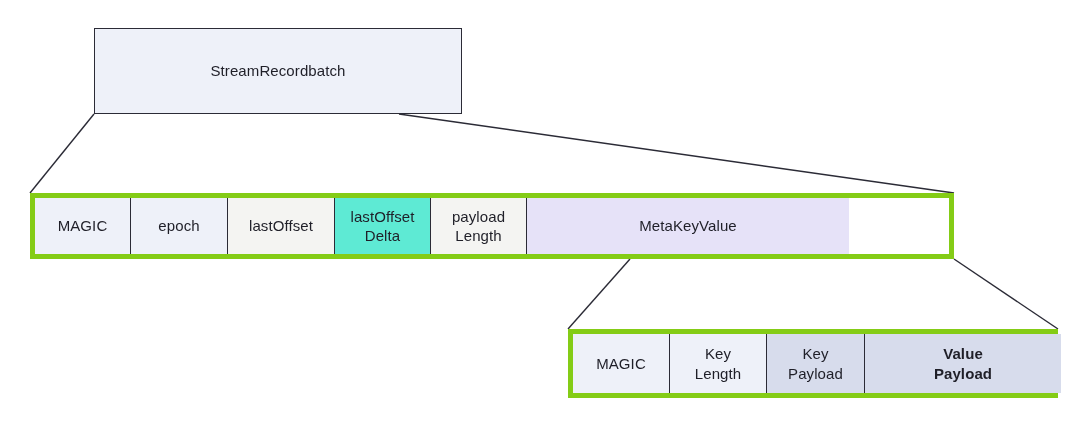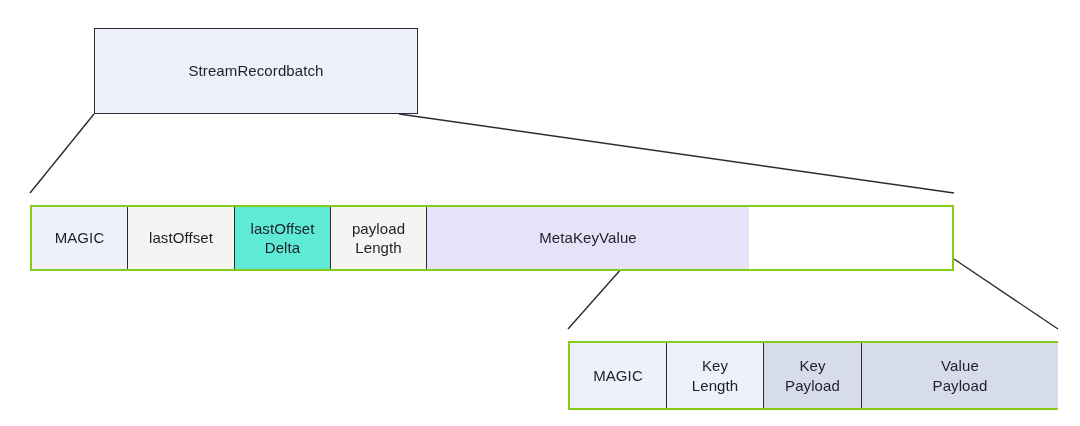--- a/index.html
+++ b/index.html
@@ -40,42 +40,41 @@
     font-size: 15px;
     line-height: 1.28;
     letter-spacing: 0.1px;
     white-space: pre-line;
     background: #eef1f9;
   }
   .row {
     position: absolute;
     box-sizing: border-box;
     display: flex;
-    border: 2px solid #84cc16;
-    margin-top: 12px;
+    border: 5px solid #84cc16;
   }
   .cell {
     box-sizing: border-box;
     display: flex;
     align-items: center;
     justify-content: center;
     text-align: center;
     color: #1f1f28;
     font-size: 15px;
     line-height: 1.28;
     letter-spacing: 0.1px;
     white-space: pre-line;
     border-right: 1px solid #2b2b36;
     background: #eef1f9;
   }
   .cell:last-child { border-right: none; }
 
   
   #stream-record-batch-box {
-    left: 94px; top: 28px; width: 324px; height: 86px;
+    left: 94px; top: 28px; width: 368px; height: 86px;
   }
   #record-batch-row {
     left: 30px; top: 193px; width: 924px; height: 66px;
   }
   #meta-key-value-row {
     left: 568px; top: 329px; width: 490px; height: 69px;
   }
 </style>
 </head>
 <body>
@@ -90,31 +89,32 @@
         <line x1="954" y1="259" x2="1058" y2="329"></line>
       </g>
   </svg>
 
   <div class="box" id="stream-record-batch-box">
     <span>StreamRecordbatch</span>
   </div>
 
   <div class="row" id="record-batch-row">
       <div class="cell" style="width: 96px; flex: 0 0 96px; background: rgb(238, 241, 249);"><span>MAGIC</span></div>
+      <div class="cell" style="width: 97px; flex: 0 0 97px; background: rgb(238, 241, 249);"><span>epoch</span></div>
       <div class="cell" style="width: 107px; flex: 0 0 107px; background: rgb(244, 244, 242);"><span>lastOffset</span></div>
       <div class="cell" style="width: 96px; flex: 0 0 96px; background: #5eead4;"><span>lastOffset
 Delta</span></div>
       <div class="cell" style="width: 96px; flex: 0 0 96px; background: rgb(244, 244, 242);"><span>payload
 Length</span></div>
       <div class="cell" style="width: 322px; flex: 0 0 322px; background: rgb(230, 226, 248);"><span>MetaKeyValue</span></div>
     </div>
 
   <div class="row" id="meta-key-value-row">
       <div class="cell" style="width: 97px; flex: 0 0 97px; background: rgb(238, 241, 249);"><span>MAGIC</span></div>
       <div class="cell" style="width: 97px; flex: 0 0 97px; background: rgb(238, 241, 249);"><span>Key
 Length</span></div>
       <div class="cell" style="width: 98px; flex: 0 0 98px; background: rgb(215, 220, 236);"><span>Key
 Payload</span></div>
-      <div class="cell" style="width: 196px; flex: 0 0 196px; background: rgb(215, 220, 236);"><span>Value
+      <div class="cell" style="width: 196px; flex: 0 0 196px; background: rgb(215, 220, 236); font-weight: bold;"><span>Value
 Payload</span></div>
     </div>
 
 </div>
 
 </body></html>

